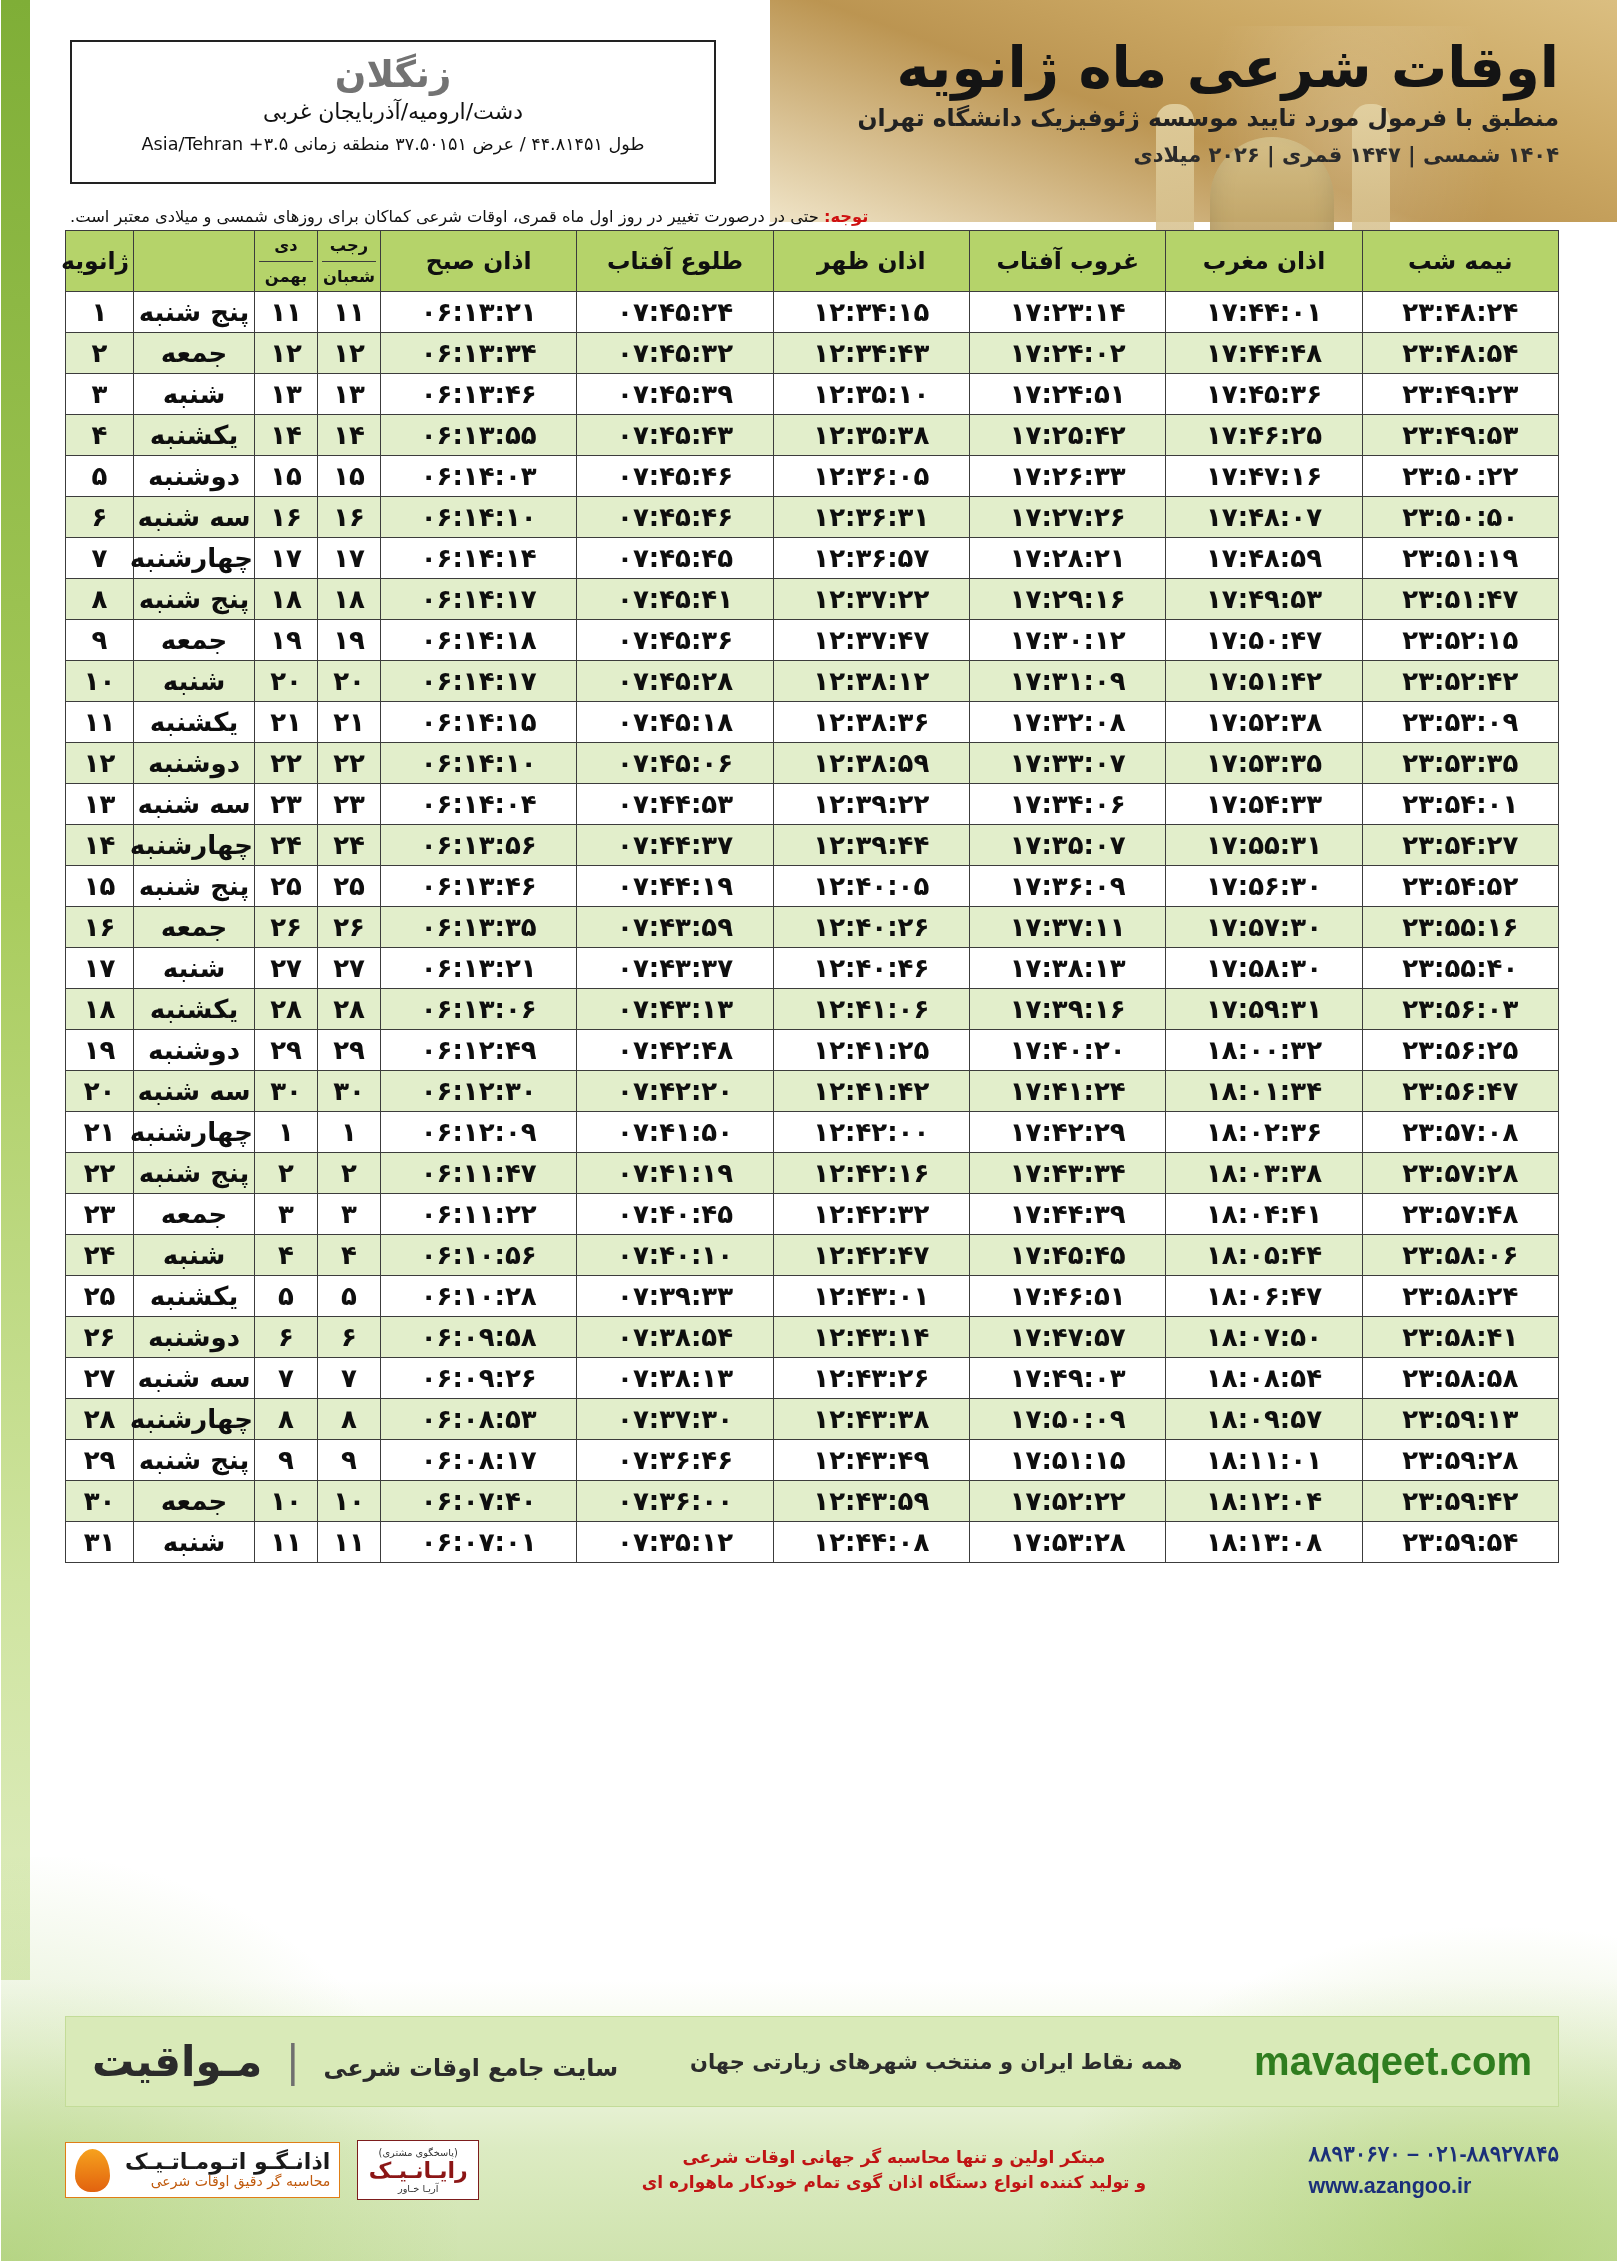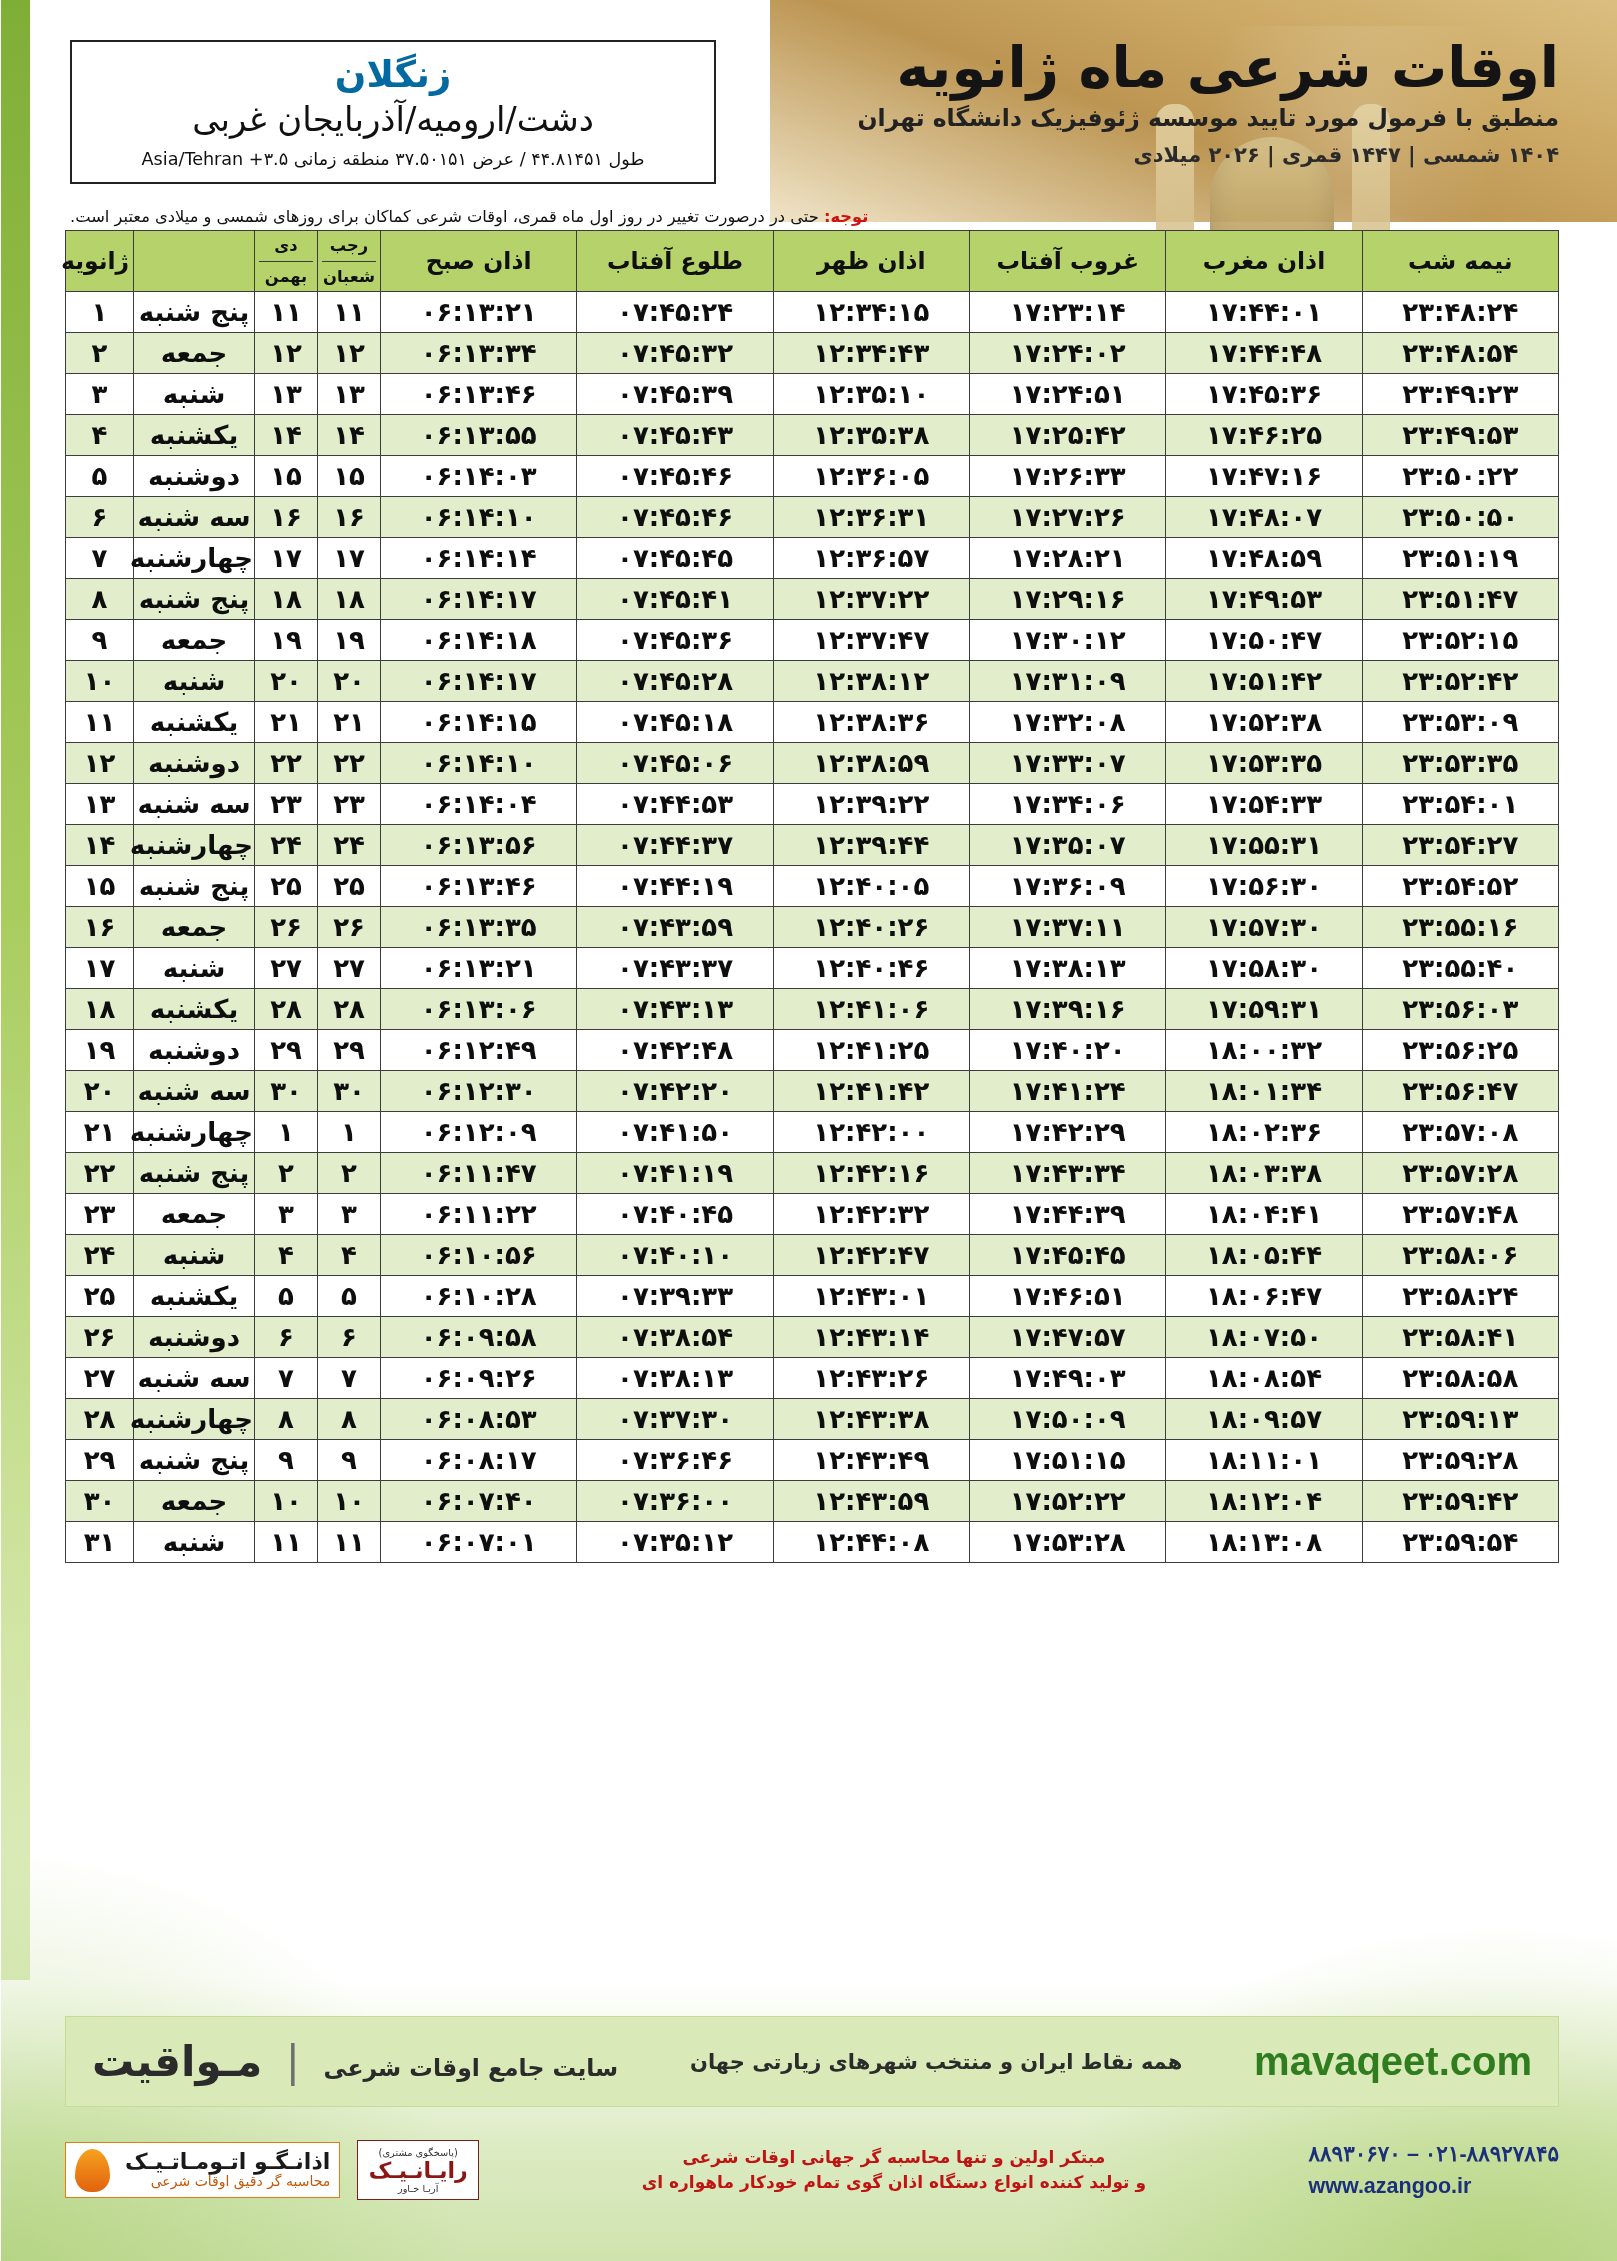--- a/index.html
+++ b/index.html
@@ -68,22 +68,22 @@
   }
   .title-years {
     margin-top: 11.7px; font-size: 21px; color: #2b2b2b; font-weight: bold;
   }
 
   .city-box {
     position: absolute; top: 40px; left: 70px; width: 646px; height: 144px;
     border: 2px solid #222; background: rgba(255,255,255,.9);
     text-align: center; z-index: 6; padding-top: 11.7px;
   }
-  .city-name { font-size: 37px; font-weight: bold; color: #0369a1; line-height: 1.15; }
-  .city-region { font-size: 34px; color: #111; margin-top: 2.6px; }
+  .city-name { font-size: 37px; font-weight: bold; color: #737373; line-height: 1.15; }
+  .city-region { font-size: 22px; color: #111; margin-top: 2.6px; }
   .city-coords { font-size: 17.6px; color: #111; margin-top: 10.4px; direction: rtl; }
 
   .note-line {
     position: absolute; top: 207px; left: 70px; width: 1487px;
     text-align: left; font-size: 16.3px; color: #111; z-index: 6;
   }
   .note-line .warn { color: #cf1111; font-weight: bold; }
 
   
   .table-wrap {

